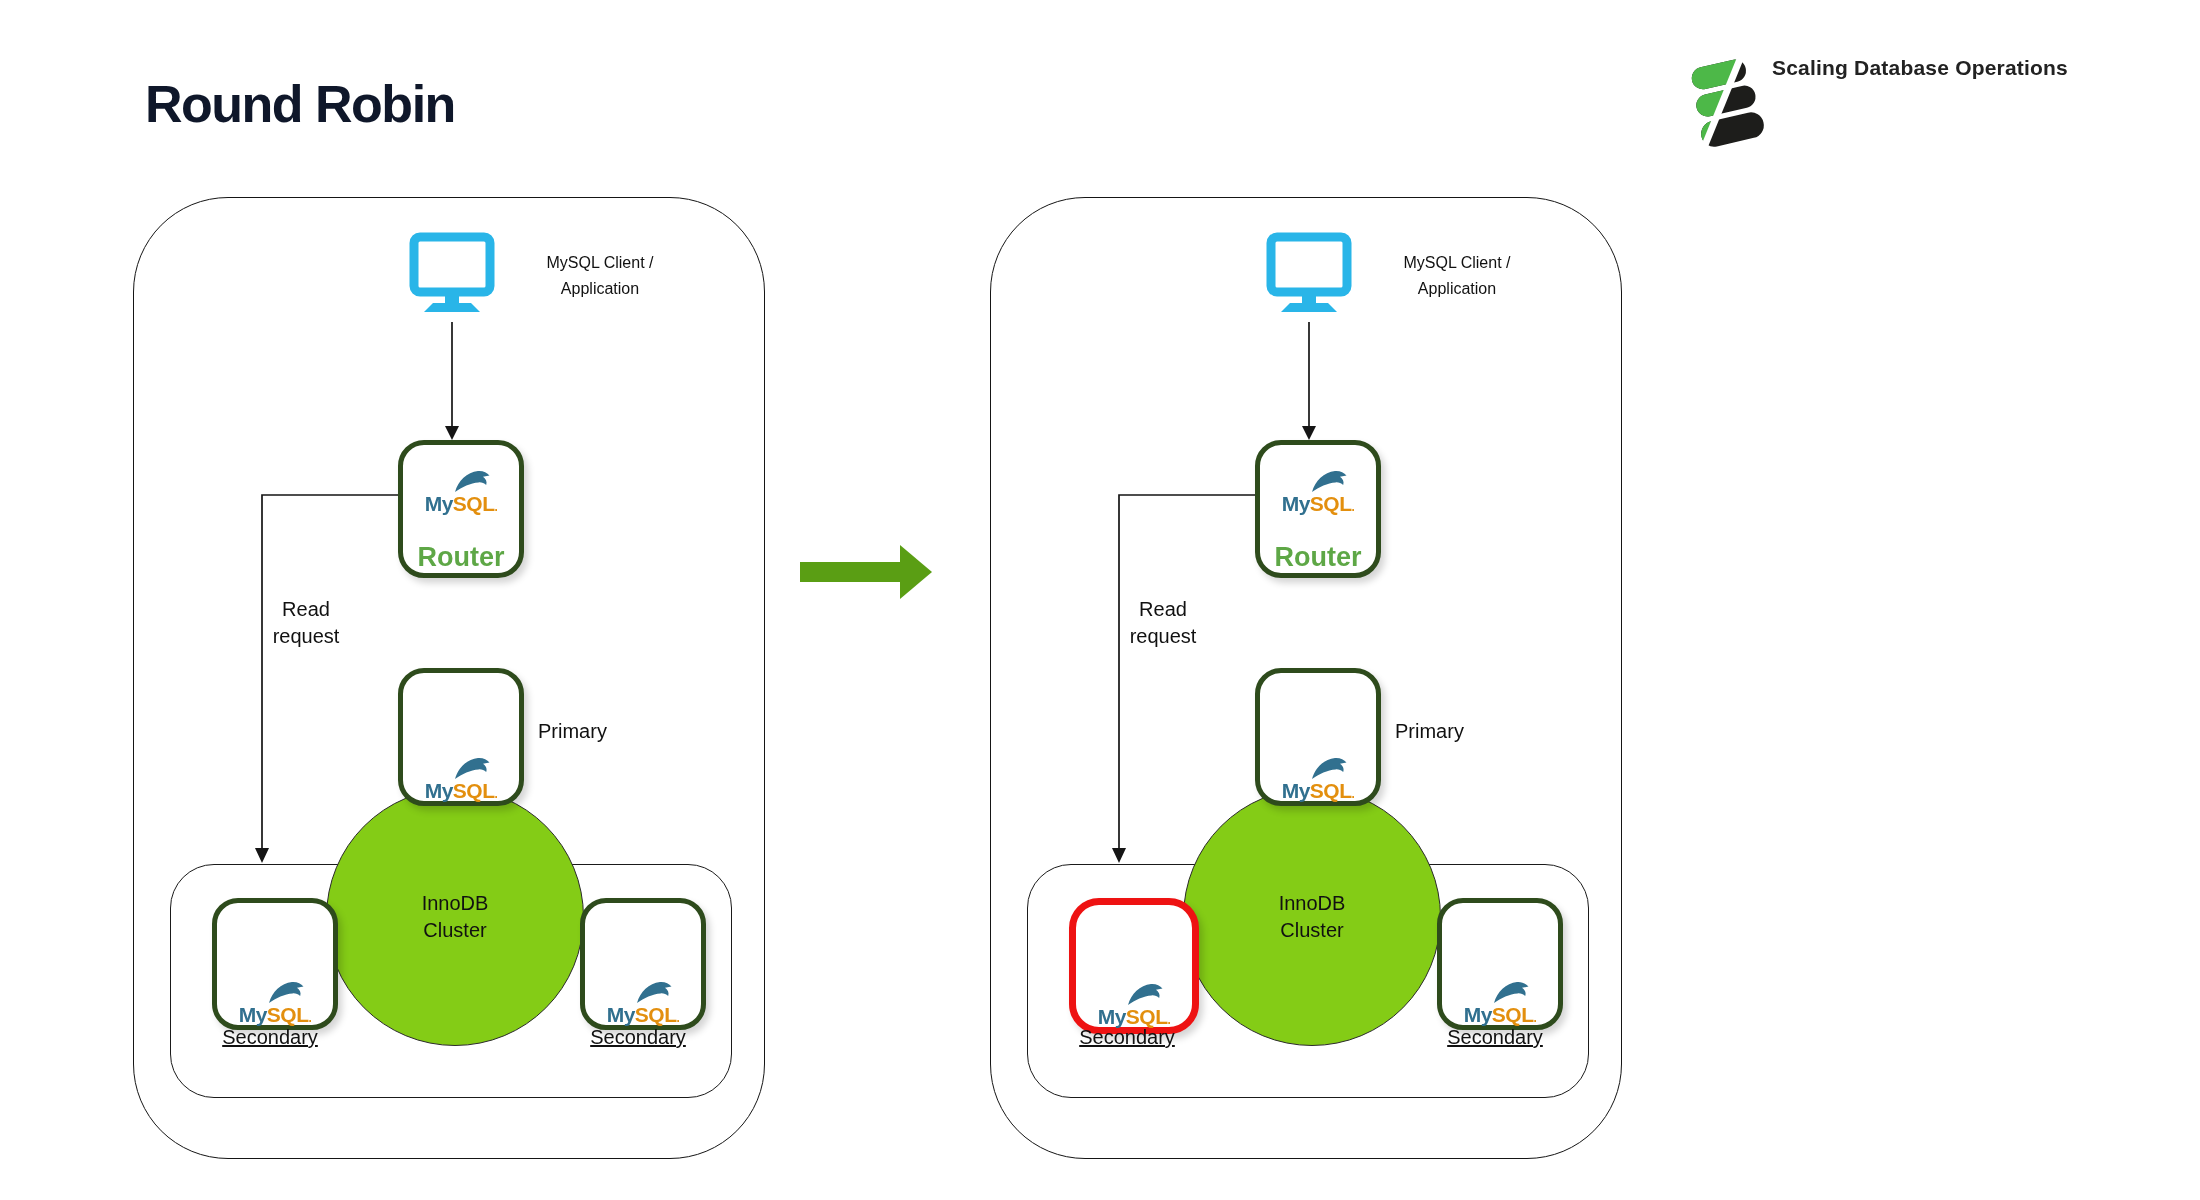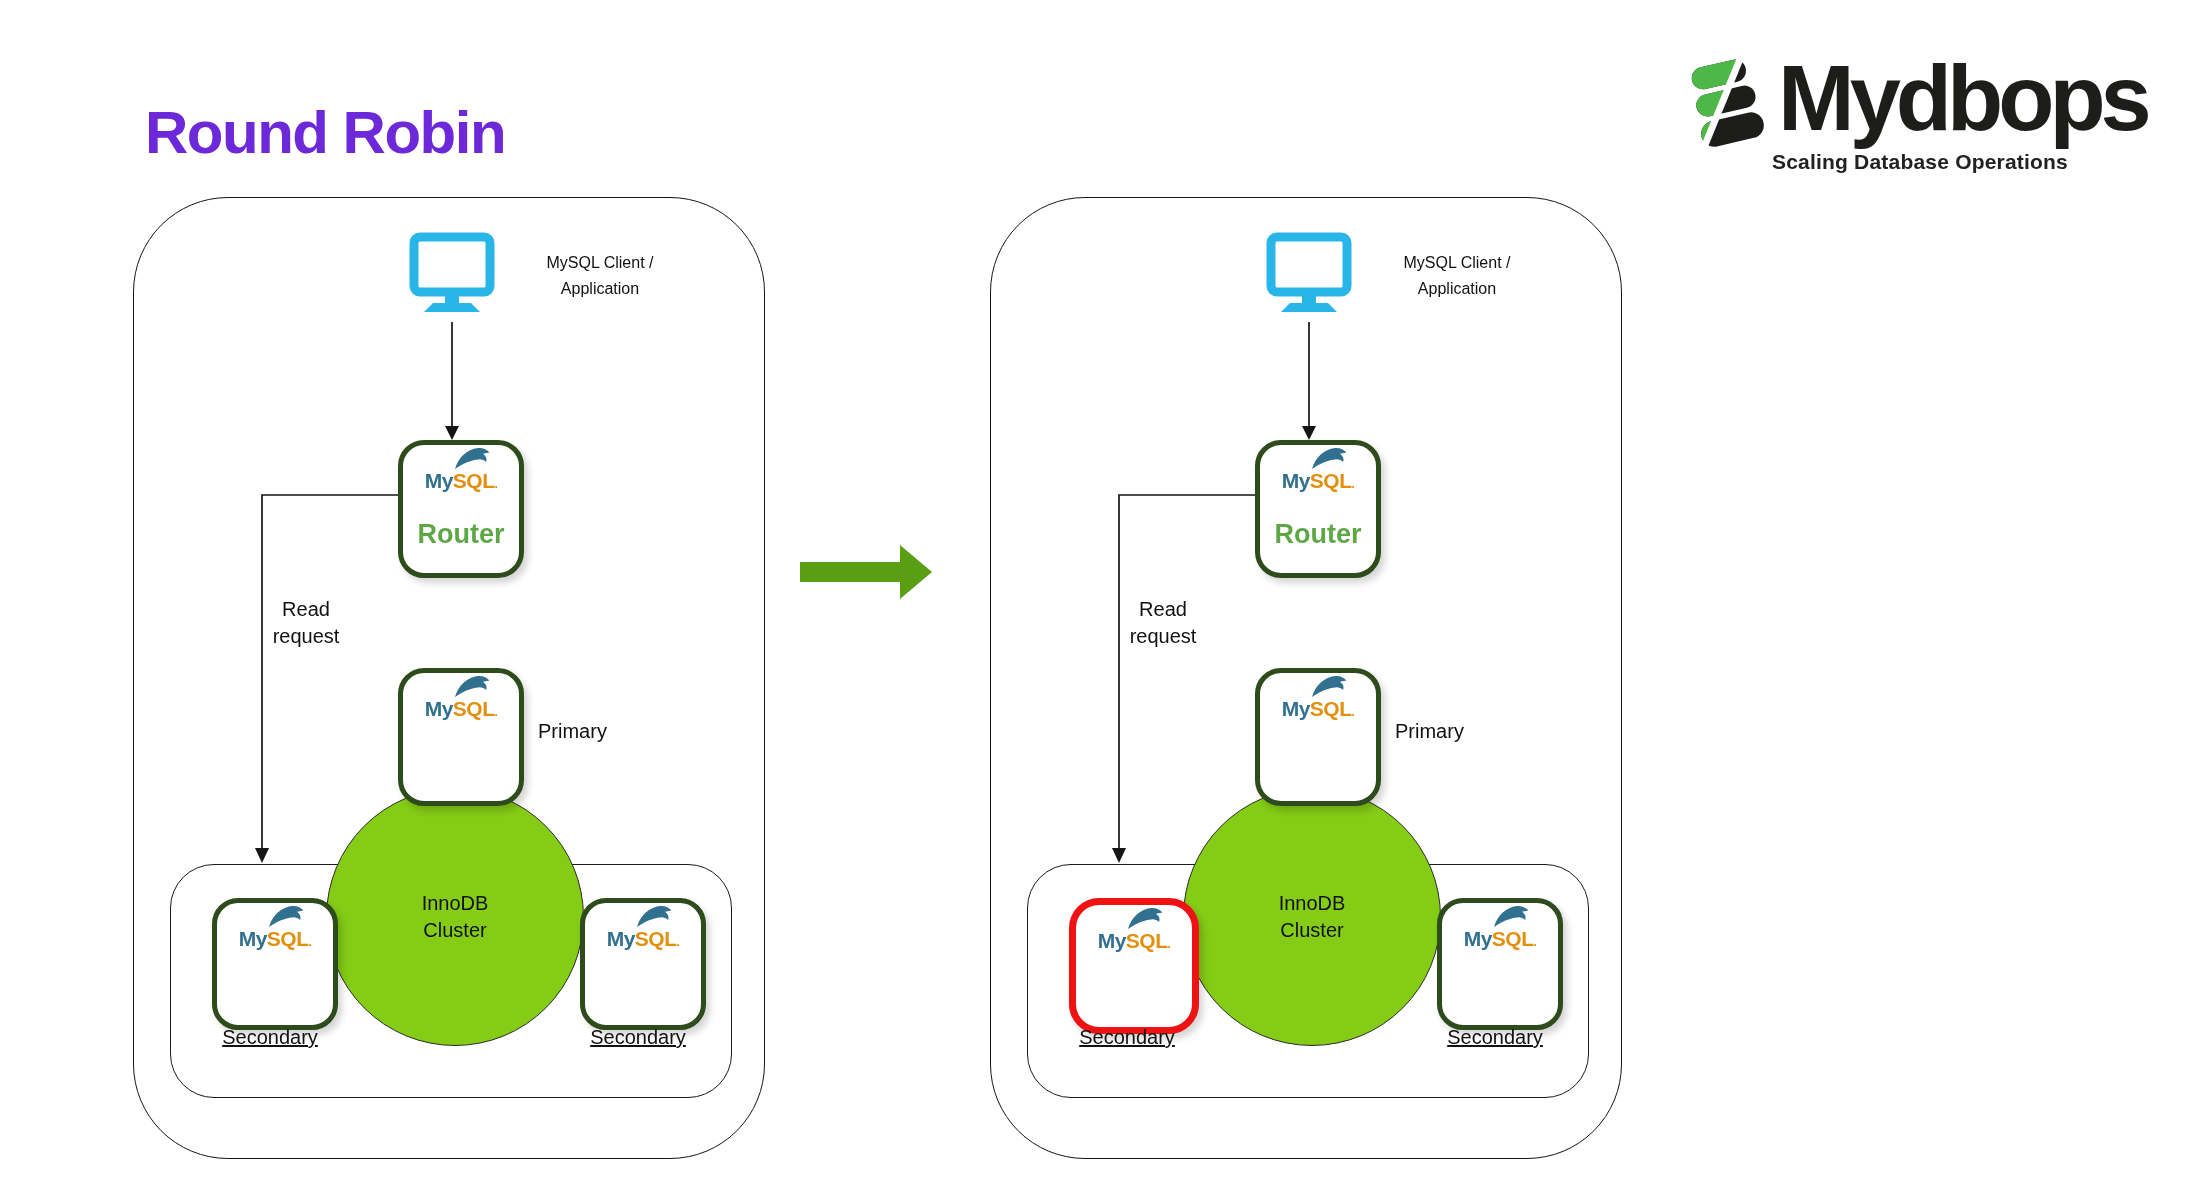--- a/index.html
+++ b/index.html
@@ -1,21 +1,21 @@
 <!DOCTYPE html>
 <html><head>
 <meta charset="utf-8">
 <style>
   html,body{margin:0;padding:0;background:#ffffff;}
   body{width:2200px;height:1200px;position:relative;overflow:hidden;
        font-family:"Liberation Sans", sans-serif;color:#111;}
 
   
-  .page-title{position:absolute;left:145px;top:98px;font-size:60px;font-weight:800;
-              letter-spacing:-1.5px;color:#6d28d9;}
+  .page-title{position:absolute;left:145px;top:74px;font-size:52px;font-weight:800;
+              letter-spacing:-1.5px;color:#0f172a;}
   .brand{position:absolute;left:1686px;top:44px;display:flex;align-items:flex-start;}
   .brand-icon{width:86px;height:118px;flex:0 0 auto;}
   .brand-text{display:flex;flex-direction:column;width:382px;padding-top:8px;}
   .brand-name{font-size:92px;font-weight:800;letter-spacing:-5px;color:#1d1d1b;
               line-height:1.02;margin-left:6px;}
   .brand-tagline{font-size:21px;font-weight:700;color:#222;text-align:left;
                  letter-spacing:0.2px;margin-top:4px;}
 
   
   .panel{position:absolute;top:197px;width:630px;height:960px;border:1.6px solid #151515;
@@ -26,21 +26,21 @@
   .connectors{position:absolute;inset:0;width:100%;height:100%;z-index:3;pointer-events:none;}
 
   .monitor{position:absolute;left:274px;top:34px;width:88px;height:86px;z-index:4;}
 
   .client-label{position:absolute;left:368px;top:52px;width:196px;text-align:center;
                 font-size:16px;line-height:26px;z-index:5;}
 
   .node{position:absolute;width:116px;height:128px;background:#fff;
         border:5px solid #2e4b1c;border-radius:26px;
         box-shadow:4px 5px 7px rgba(0,0,0,0.17);
-        display:flex;flex-direction:column;align-items:center;justify-content:flex-start;
+        display:flex;flex-direction:column;align-items:center;justify-content:flex-end;
         z-index:4;}
   .node.router-node{left:264px;top:242px;}
   .node.primary-node{left:264px;top:470px;}
   .node.secondary{height:122px;top:700px;}
   .node.secondary.s-left{left:78px;}
   .node.secondary.s-right{left:446px;}
   .node.alert{border-color:#ee1212;border-width:7px;border-radius:30px;}
 
   .mysql-word{font-weight:bold;font-size:21px;letter-spacing:-0.5px;line-height:1;margin-top:2px;}
   .mysql-word .my{color:#31708f;}
@@ -86,21 +86,20 @@
     <g clip-path="url(#greenclip)">
       <g transform="rotate(-13 50 60)" fill="#4db848">
         <rect x="14" y="12" width="64" height="26" rx="13"></rect>
         <rect x="12" y="44" width="70" height="26" rx="13"></rect>
         <rect x="10" y="76" width="74" height="30" rx="15"></rect>
       </g>
     </g>
     <line x1="68" y1="-4" x2="16" y2="124" stroke="#ffffff" stroke-width="8"></line>
   </svg>
   <div class="brand-text">
-    <div class="brand-name">Mydbops</div>
     <div class="brand-tagline">Scaling Database Operations</div>
   </div>
 </div>
 
 <div class="panel left">
   <svg class="connectors" viewBox="0 0 630 960">
     <g stroke="#151515" stroke-width="1.7" fill="none">
       <path d="M318 124 V 229"></path>
       <path d="M264 297 H 128 V 651"></path>
     </g>

